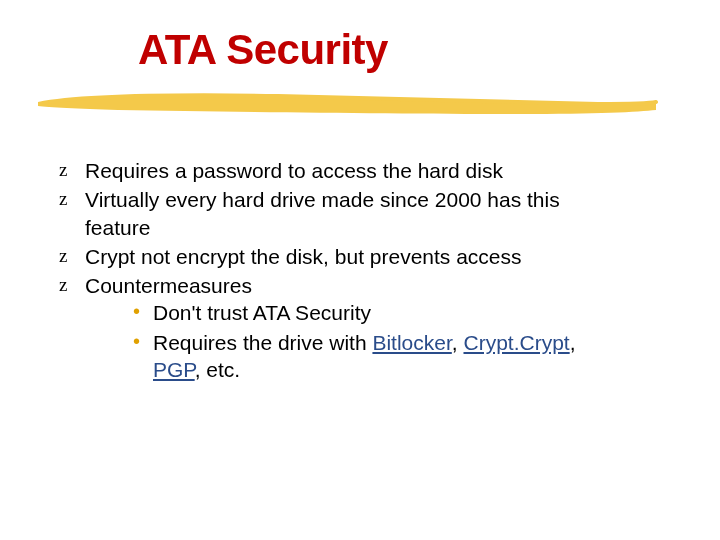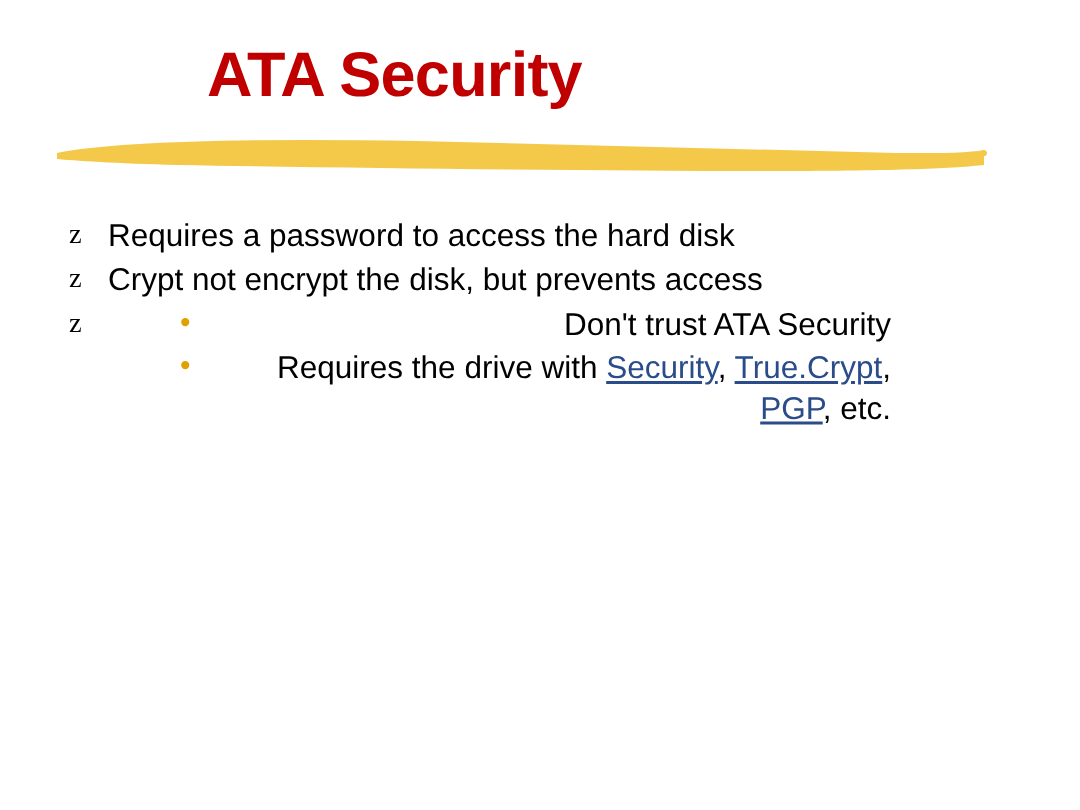--- a/index.html
+++ b/index.html
@@ -37,42 +37,41 @@
   .body {
     position: absolute;
     top: 140px;
     left: 42px;
     right: 60px;
     font-size: 21px;
     line-height: 1.3;
   }
   ul.level1 {
     list-style: none;
-    margin: 4px;
+    margin: 17px;
     padding: 0;
   }
   ul.level1 > li {
     position: relative;
     padding-left: 26px;
     margin-bottom: 2px;
   }
   ul.level1 > li::before {
     content: "z";
     font-family: "Monotype Sorts", "Zapf Dingbats", serif;
     color: #000000;
     font-size: 19px;
     position: absolute;
     left: 0;
     top: 1px;
   }
   ul.level2 {
     list-style: none;
     margin: 0;
     padding: 0 0 0 48px;
-    text-align: right;
   }
   ul.level2 > li {
     position: relative;
     padding-left: 20px;
     margin-bottom: 2px;
   }
   ul.level2 > li::before {
     content: "•";
     color: #e0a000;
     font-size: 20px;
@@ -96,25 +95,27 @@
     <svg width="620" height="30" viewBox="0 0 620 30">
       <path d="M0 12 C 40 4, 120 2, 240 4 C 360 6, 470 10, 560 12 C 590 12, 610 12, 618 10
                L 618 18 C 600 20, 560 22, 480 22 C 360 22, 200 20, 80 18 C 40 17, 10 15, 0 14 Z" fill="#f4c94a" stroke="none"></path>
       <path d="M0 12 C 40 4, 120 2, 240 4 C 360 6, 470 10, 560 12 C 590 12, 610 12, 618 10" fill="none" stroke="#f4c94a" stroke-width="4" stroke-linecap="round"></path>
     </svg>
   </div>
 
   <div class="body">
     <ul class="level1">
       <li><span>Requires a password to access the hard disk</span></li>
+      <li><span>Virtually every hard drive made since 2000 has this feature</span></li>
       <li><span>Crypt not encrypt the disk, but prevents access</span></li>
       <li>
+        <span>Countermeasures</span>
         <ul class="level2">
           <li><span>Don't trust ATA Security</span></li>
           <li>
-            <span>Requires the drive with </span><a href="#" class="tool">Security</a><span>, </span><a href="#" class="tool">True.Crypt</a><span>, </span><a href="#" class="tool">PGP</a><span>, etc.</span>
+            <span>Requires the drive with </span><a href="#" class="tool">Bitlocker</a><span>, </span><a href="#" class="tool">Crypt.Crypt</a><span>, </span><a href="#" class="tool">PGP</a><span>, etc.</span>
           </li>
         </ul>
       </li>
     </ul>
   </div>
 
 </div>
 
 </body></html>

